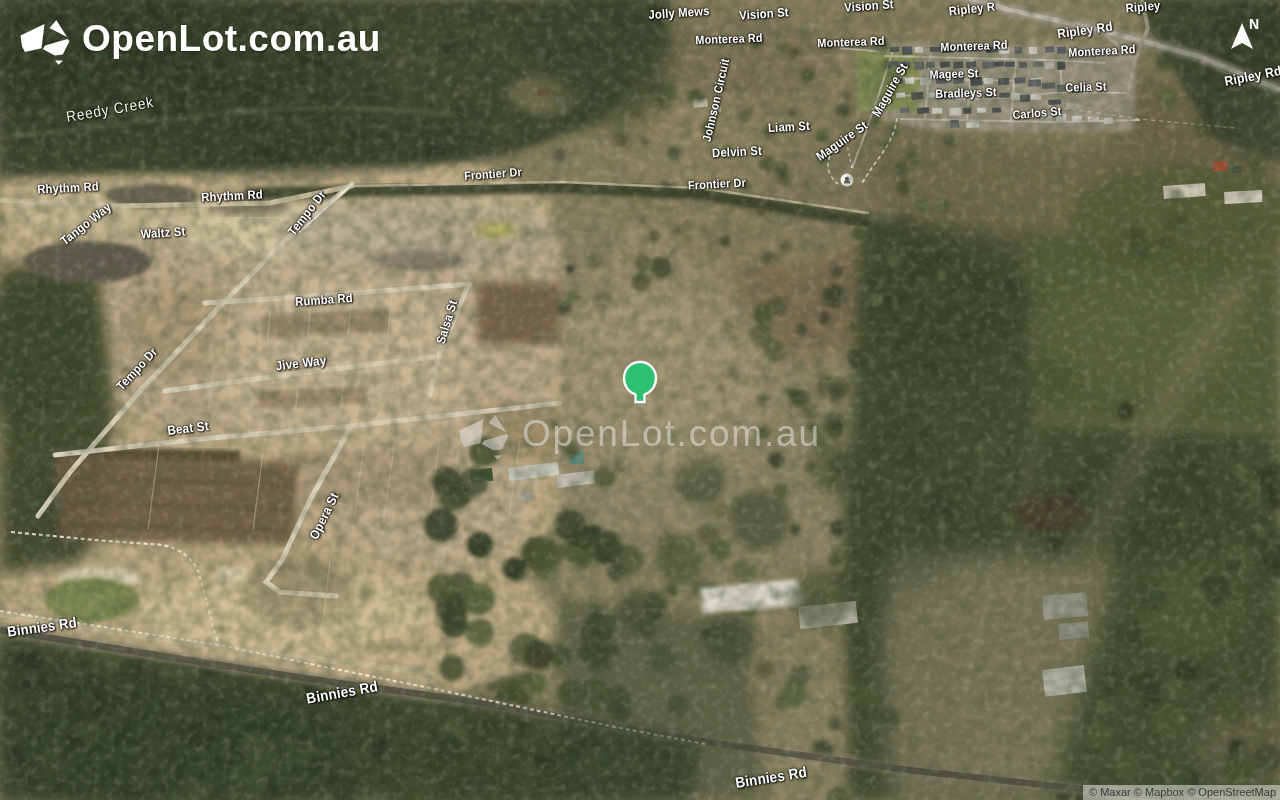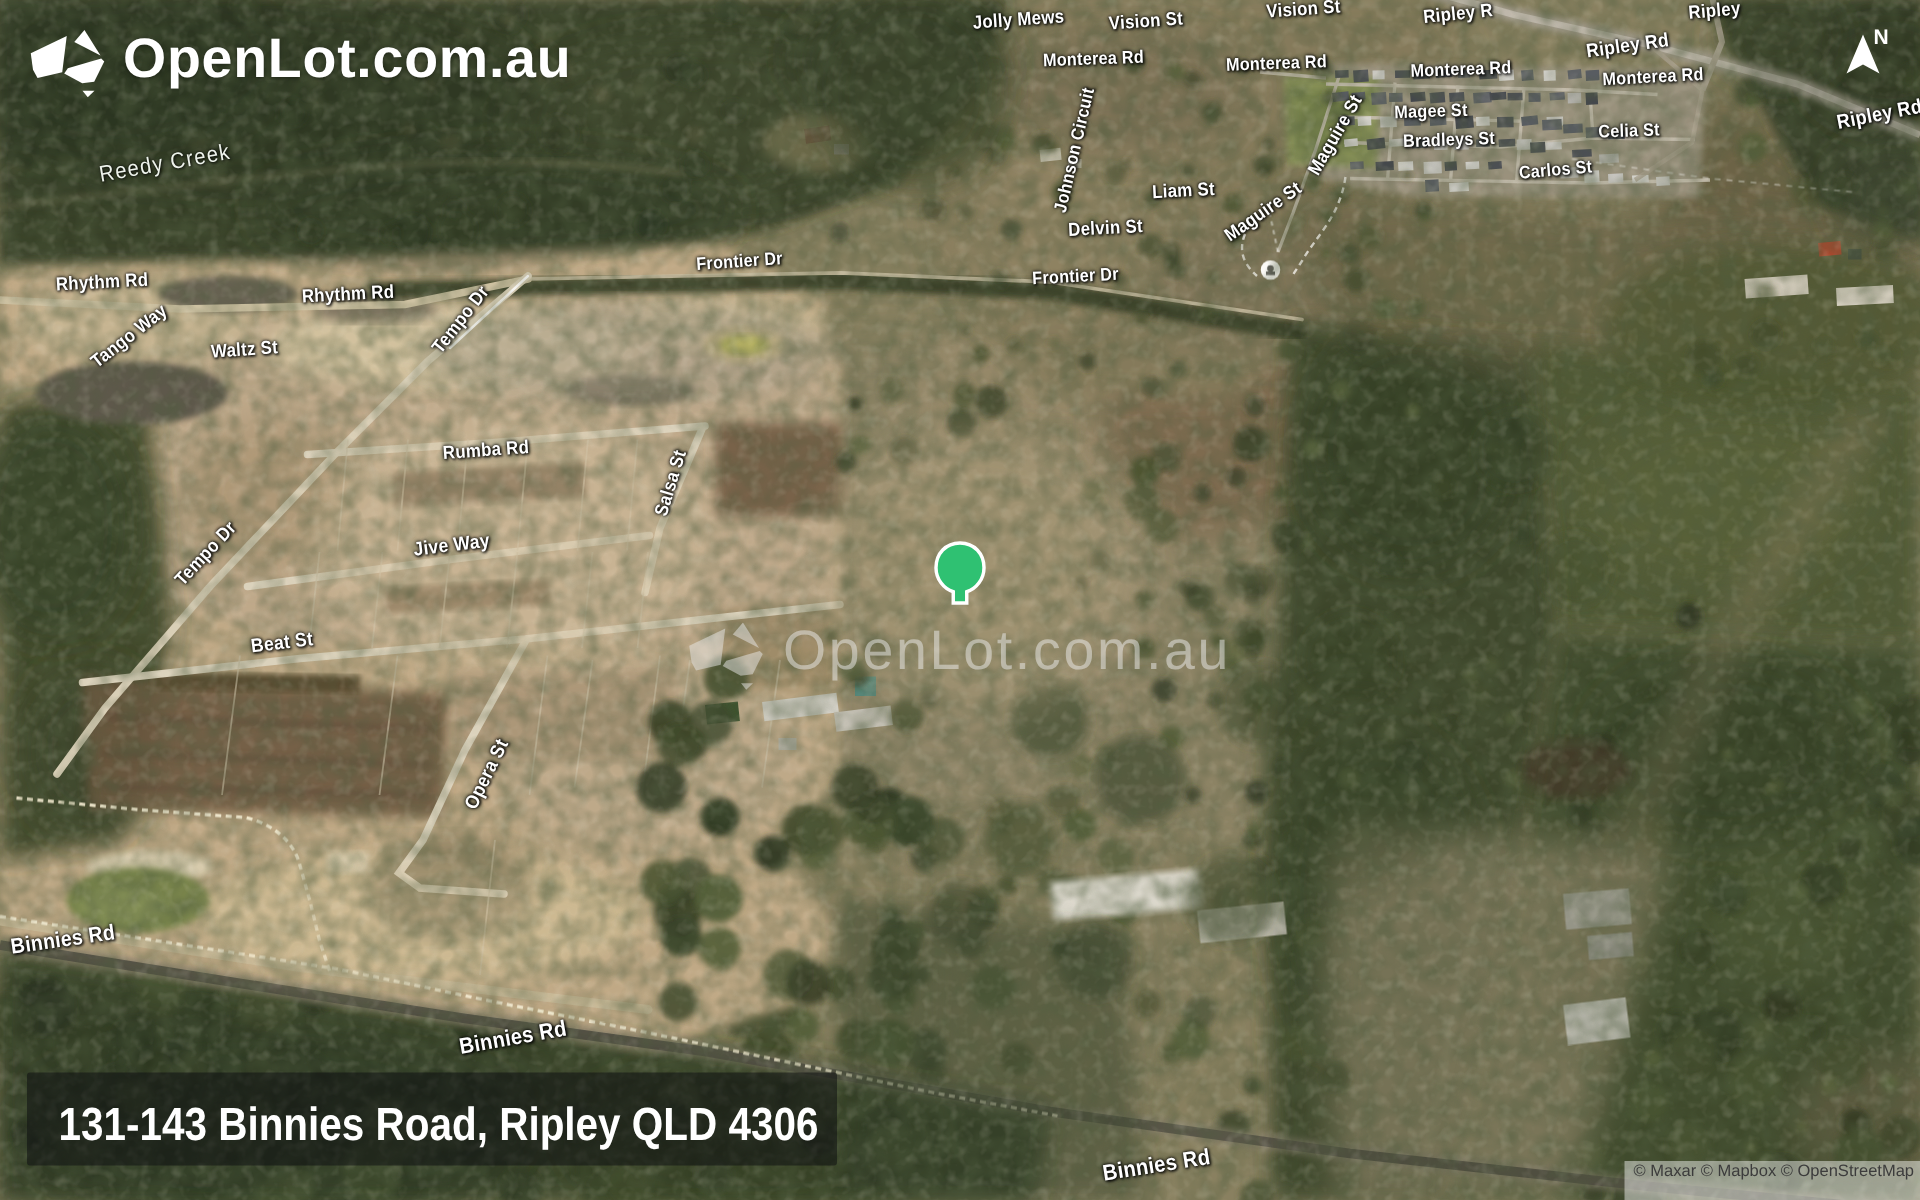--- a/index.html
+++ b/index.html
@@ -929,21 +929,16 @@
   <svg width="48" height="44" viewBox="0 0 48 44">
     <polygon points="20,11 31,37 20,31 9,37" fill="#fff"></polygon>
     <text x="27" y="17" font-family="Liberation Sans,sans-serif" font-size="14" font-weight="bold" fill="#fff">N</text>
   </svg>
 </div>
 
 <svg width="44" height="56" viewBox="0 0 44 56" style="position:absolute;left:618px;top:358px">
   <path d="M22,4 C31.4,4 38,11 38,20.5 C38,28 33,34.5 26.5,36.5 L26.5,44 L17.5,44 L17.5,36.5 C11,34.5 6,28 6,20.5 C6,11 12.6,4 22,4 Z" fill="#2fc172" stroke="#ffffff" stroke-width="2.3"></path>
 </svg>
 
-<div style="position:absolute;left:18px;top:715px;width:540px;height:62px;
-     background:rgba(14,16,18,.55);border-radius:2px">
-  <div style="position:absolute;left:21px;top:17px;font-size:31px;font-weight:bold;color:#fff;
-       white-space:nowrap;letter-spacing:0;transform:scaleX(.87);transform-origin:0 0">131-143 Binnies Road, Ripley QLD 4306</div>
-</div>
-
-<div style="position:absolute;right:0;bottom:0;height:26px;padding:0 4px 0 6px;
+
+<div style="position:absolute;right:0;bottom:0;height:15px;padding:0 4px 0 6px;
      background:rgba(255,255,255,.45);color:#3c3c3c;font-size:11px;line-height:15px">© Maxar © Mapbox © OpenStreetMap</div>
 </div>
 
 </body></html>

